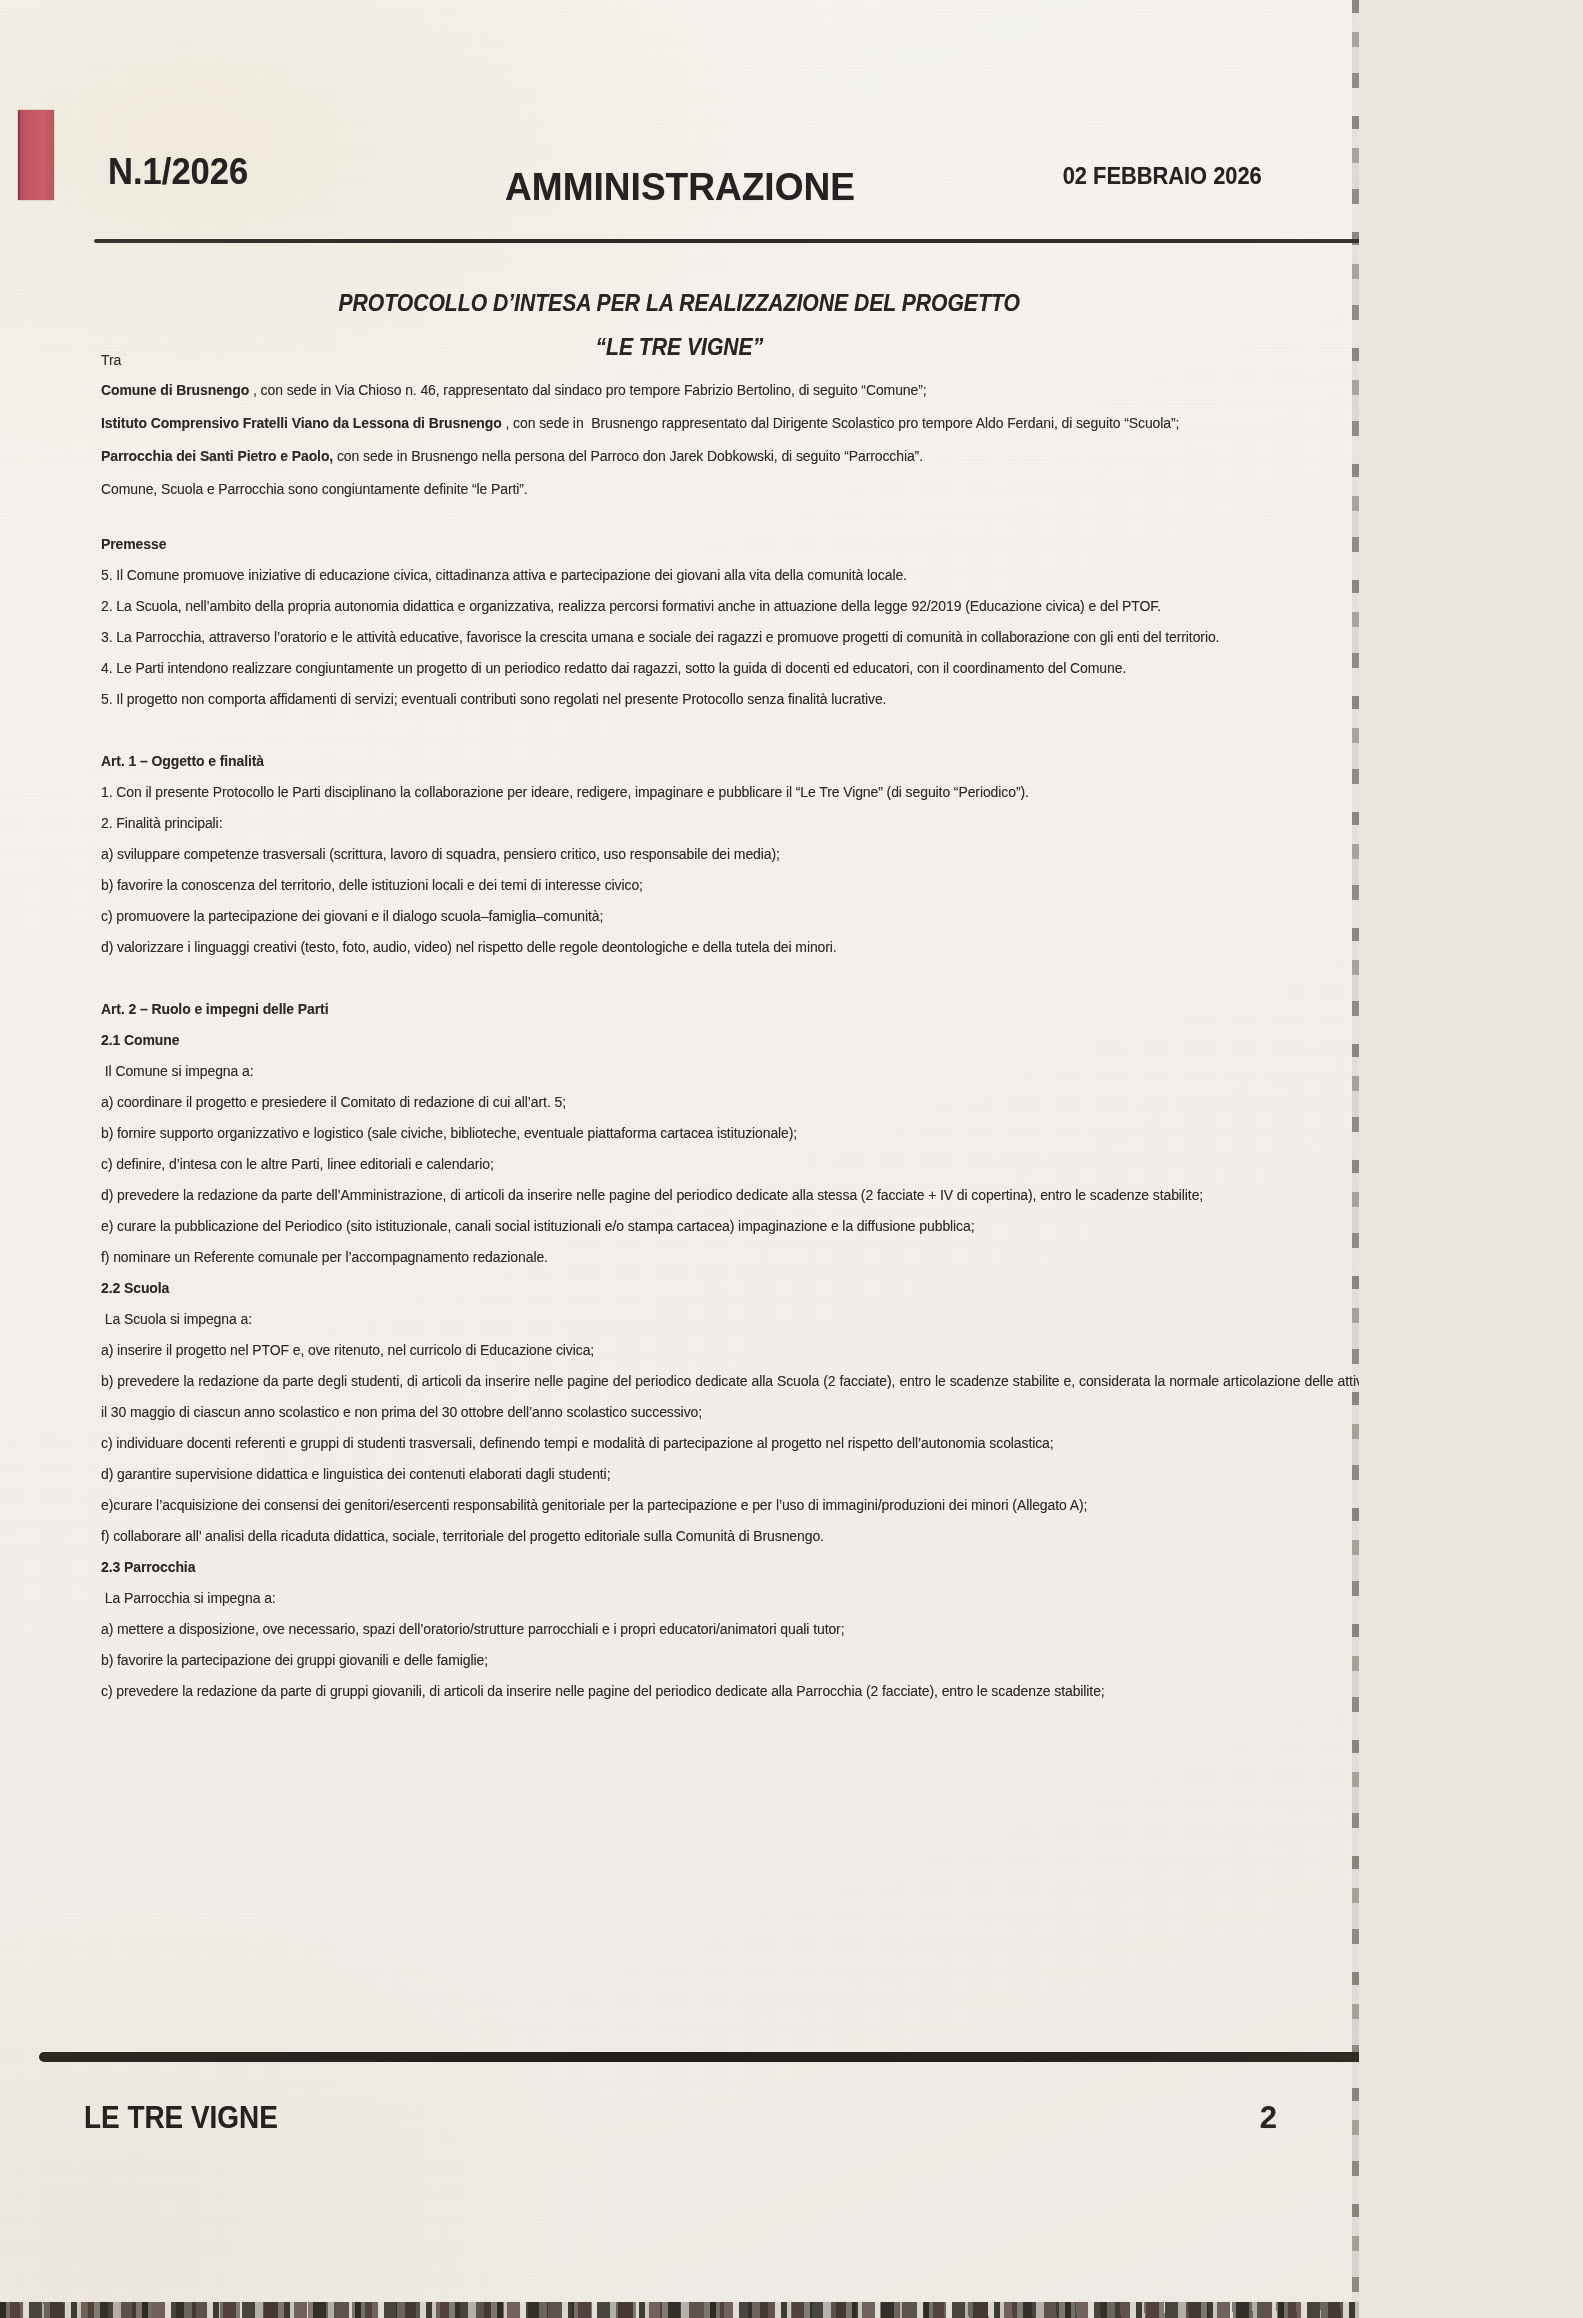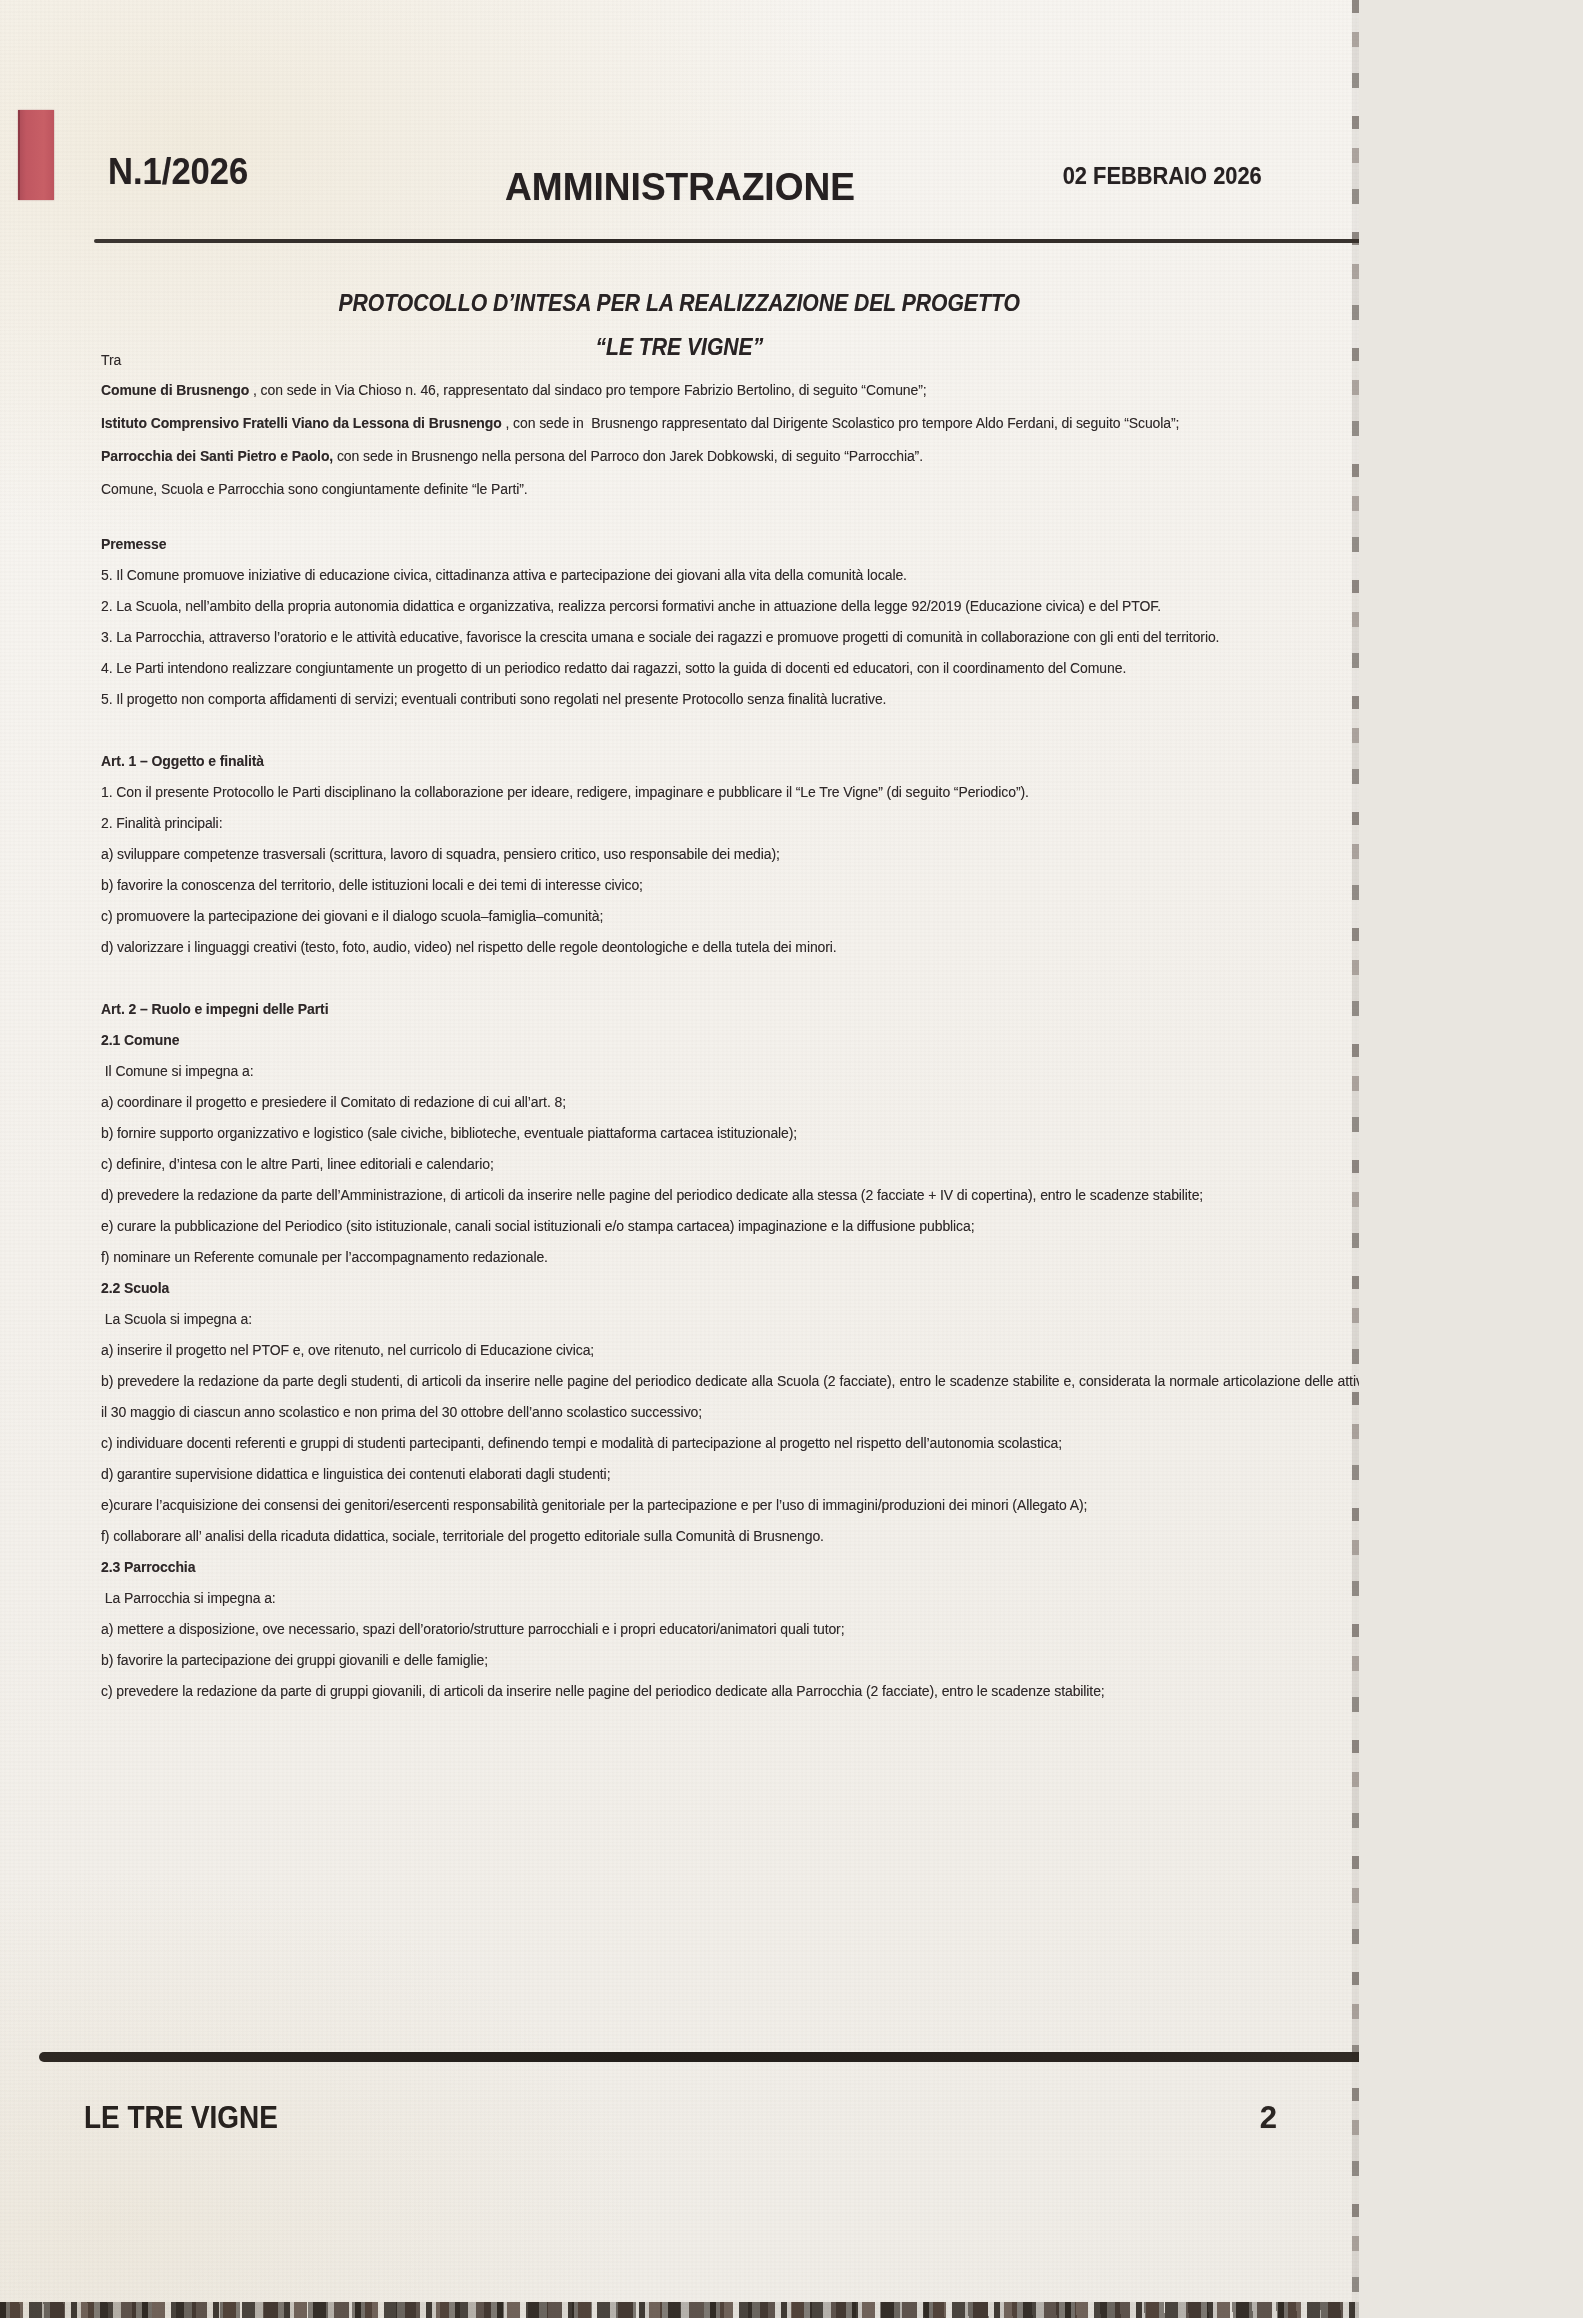--- a/index.html
+++ b/index.html
@@ -133,31 +133,31 @@
       <div class="para"><span>1. Con il presente Protocollo le Parti disciplinano la collaborazione per ideare, redigere, impaginare e pubblicare il “Le Tre Vigne” (di seguito “Periodico”).</span></div>
       <div class="para"><span>2. Finalità principali:</span></div>
       <div class="para"><span>a) sviluppare competenze trasversali (scrittura, lavoro di squadra, pensiero critico, uso responsabile dei media);</span></div>
       <div class="para"><span>b) favorire la conoscenza del territorio, delle istituzioni locali e dei temi di interesse civico;</span></div>
       <div class="para"><span>c) promuovere la partecipazione dei giovani e il dialogo scuola–famiglia–comunità;</span></div>
       <div class="para"><span>d) valorizzare i linguaggi creativi (testo, foto, audio, video) nel rispetto delle regole deontologiche e della tutela dei minori.</span></div>
       <div class="gap"></div>
       <div class="line heading"><span>Art. 2 – Ruolo e impegni delle Parti</span></div>
       <div class="line heading"><span>2.1 Comune</span></div>
       <div class="para"><span> Il Comune si impegna a:</span></div>
-      <div class="para"><span>a) coordinare il progetto e presiedere il Comitato di redazione di cui all’art. 8;</span></div>
+      <div class="para"><span>a) coordinare il progetto e presiedere il Comitato di redazione di cui all’art. 5;</span></div>
       <div class="para"><span>b) fornire supporto organizzativo e logistico (sale civiche, biblioteche, eventuale piattaforma cartacea istituzionale);</span></div>
       <div class="para"><span>c) definire, d’intesa con le altre Parti, linee editoriali e calendario;</span></div>
       <div class="para"><span>d) prevedere la redazione da parte dell’Amministrazione, di articoli da inserire nelle pagine del periodico dedicate alla stessa (2 facciate + IV di copertina), entro le scadenze stabilite;</span></div>
       <div class="para"><span>e) curare la pubblicazione del Periodico (sito istituzionale, canali social istituzionali e/o stampa cartacea) impaginazione e la diffusione pubblica;</span></div>
       <div class="para"><span>f) nominare un Referente comunale per l’accompagnamento redazionale.</span></div>
       <div class="line heading"><span>2.2 Scuola</span></div>
       <div class="para"><span> La Scuola si impegna a:</span></div>
       <div class="para"><span>a) inserire il progetto nel PTOF e, ove ritenuto, nel curricolo di Educazione civica;</span></div>
       <div class="para"><span>b) prevedere la redazione da parte degli studenti, di articoli da inserire nelle pagine del periodico dedicate alla Scuola (2 facciate), entro le scadenze stabilite e, considerata la normale articolazione delle attività didattiche, non oltre il 30 maggio di ciascun anno scolastico e non prima del 30 ottobre dell’anno scolastico successivo;</span></div>
-      <div class="para"><span>c) individuare docenti referenti e gruppi di studenti partecipanti, definendo tempi e modalità di partecipazione al progetto nel rispetto dell’autonomia scolastica;</span></div>
+      <div class="para"><span>c) individuare docenti referenti e gruppi di studenti trasversali, definendo tempi e modalità di partecipazione al progetto nel rispetto dell’autonomia scolastica;</span></div>
       <div class="para"><span>d) garantire supervisione didattica e linguistica dei contenuti elaborati dagli studenti;</span></div>
       <div class="para"><span>e)curare l’acquisizione dei consensi dei genitori/esercenti responsabilità genitoriale per la partecipazione e per l’uso di immagini/produzioni dei minori (Allegato A);</span></div>
       <div class="para"><span>f) collaborare all’ analisi della ricaduta didattica, sociale, territoriale del progetto editoriale sulla Comunità di Brusnengo.</span></div>
       <div class="line heading"><span>2.3 Parrocchia</span></div>
       <div class="para"><span> La Parrocchia si impegna a:</span></div>
       <div class="para"><span>a) mettere a disposizione, ove necessario, spazi dell’oratorio/strutture parrocchiali e i propri educatori/animatori quali tutor;</span></div>
       <div class="para"><span>b) favorire la partecipazione dei gruppi giovanili e delle famiglie;</span></div>
       <div class="para"><span>c) prevedere la redazione da parte di gruppi giovanili, di articoli da inserire nelle pagine del periodico dedicate alla Parrocchia (2 facciate), entro le scadenze stabilite;</span></div>
     </div>
 

